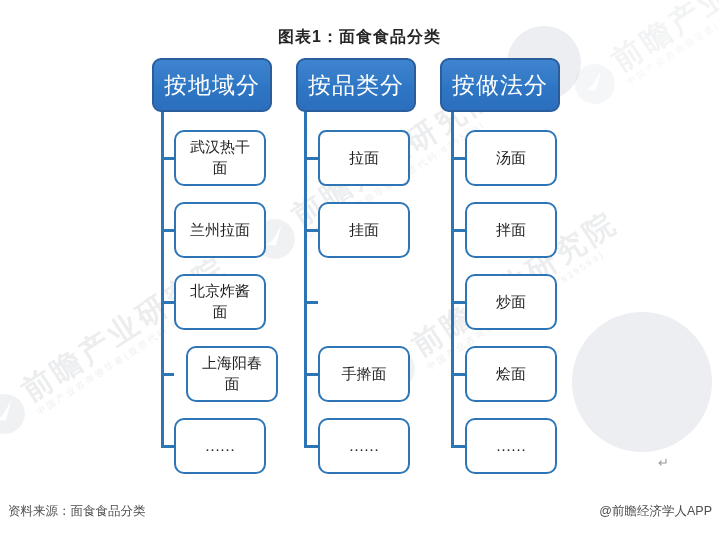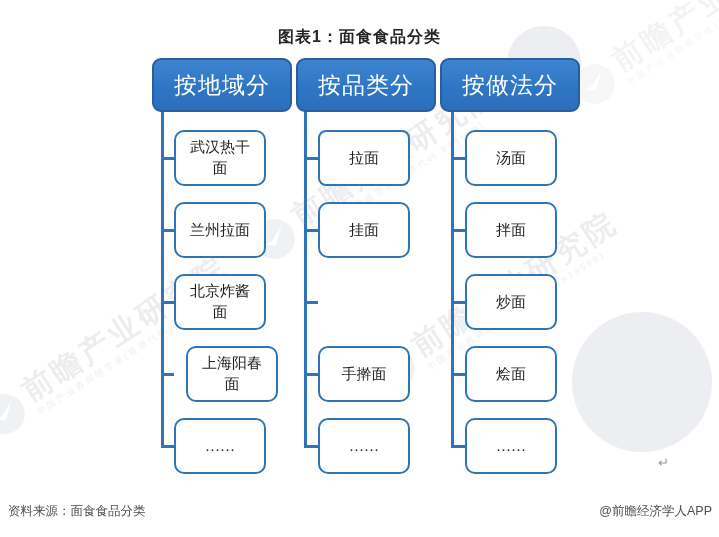--- a/index.html
+++ b/index.html
@@ -30,21 +30,21 @@
     font-size:16px;font-weight:bold;color:#262626;letter-spacing:1px;
     font-family:"Liberation Sans",sans-serif;
     margin-top:18px;
   }
   .footer-left{position:absolute;left:8px;top:503px;font-size:12.5px;color:#4f4f4f;}
   .footer-right{position:absolute;right:7px;top:503px;font-size:12.5px;color:#4f4f4f;}
   .return-mark{position:absolute;left:658px;top:455px;font-size:13px;color:#9a9a9a;}
   
   .col{position:absolute;top:58px;width:116px;height:424px;}
   .head-box{
-    position:absolute;left:0;top:0;width:140px;height:54px;
+    position:absolute;left:0;top:0;width:120px;height:54px;
     display:flex;align-items:center;justify-content:center;
     background:linear-gradient(180deg,#3f84cf 0%,#2e76c4 55%,#2b6fbd 100%);
     border:2px solid #2a5d9c;border-radius:9px;box-sizing:border-box;
     color:#ffffff;font-size:23px;letter-spacing:1px;
     font-family:"Liberation Serif",serif;
   }
   .vline{position:absolute;width:3px;background:#2e75b6;}
   .stub{position:absolute;height:3px;background:#2e75b6;}
   .item-box{
     position:absolute;width:92px;height:56px;box-sizing:border-box;

